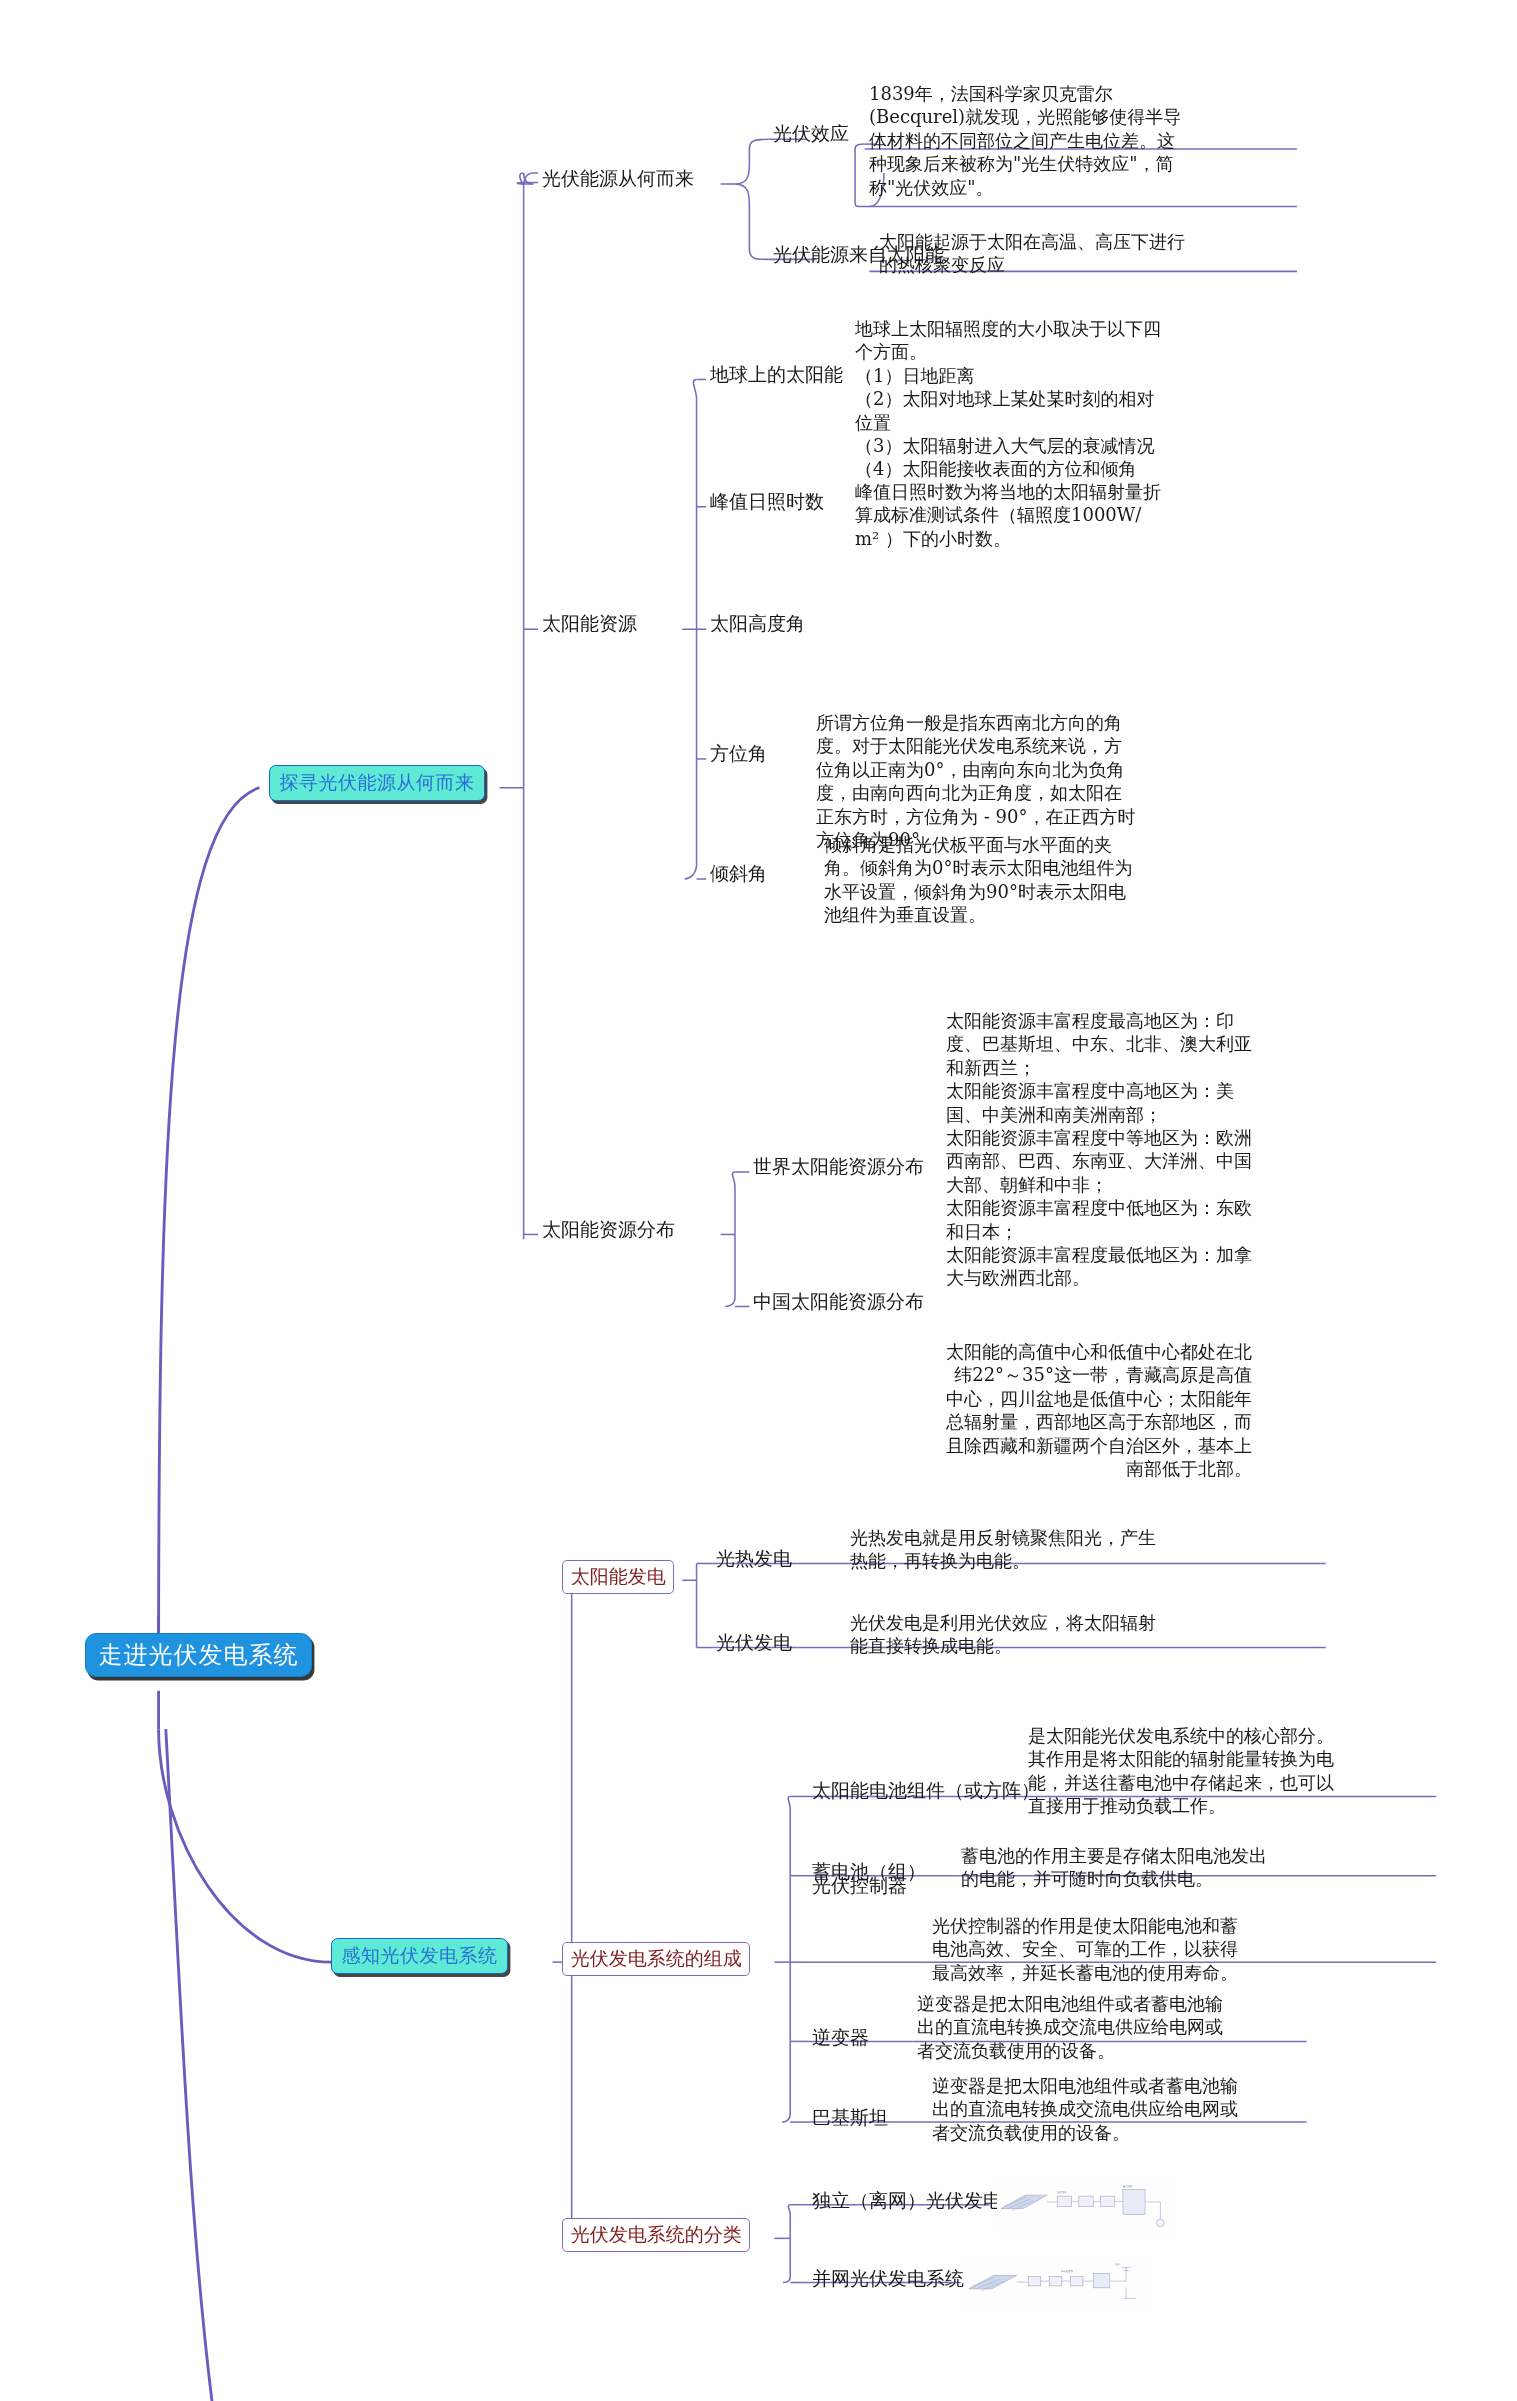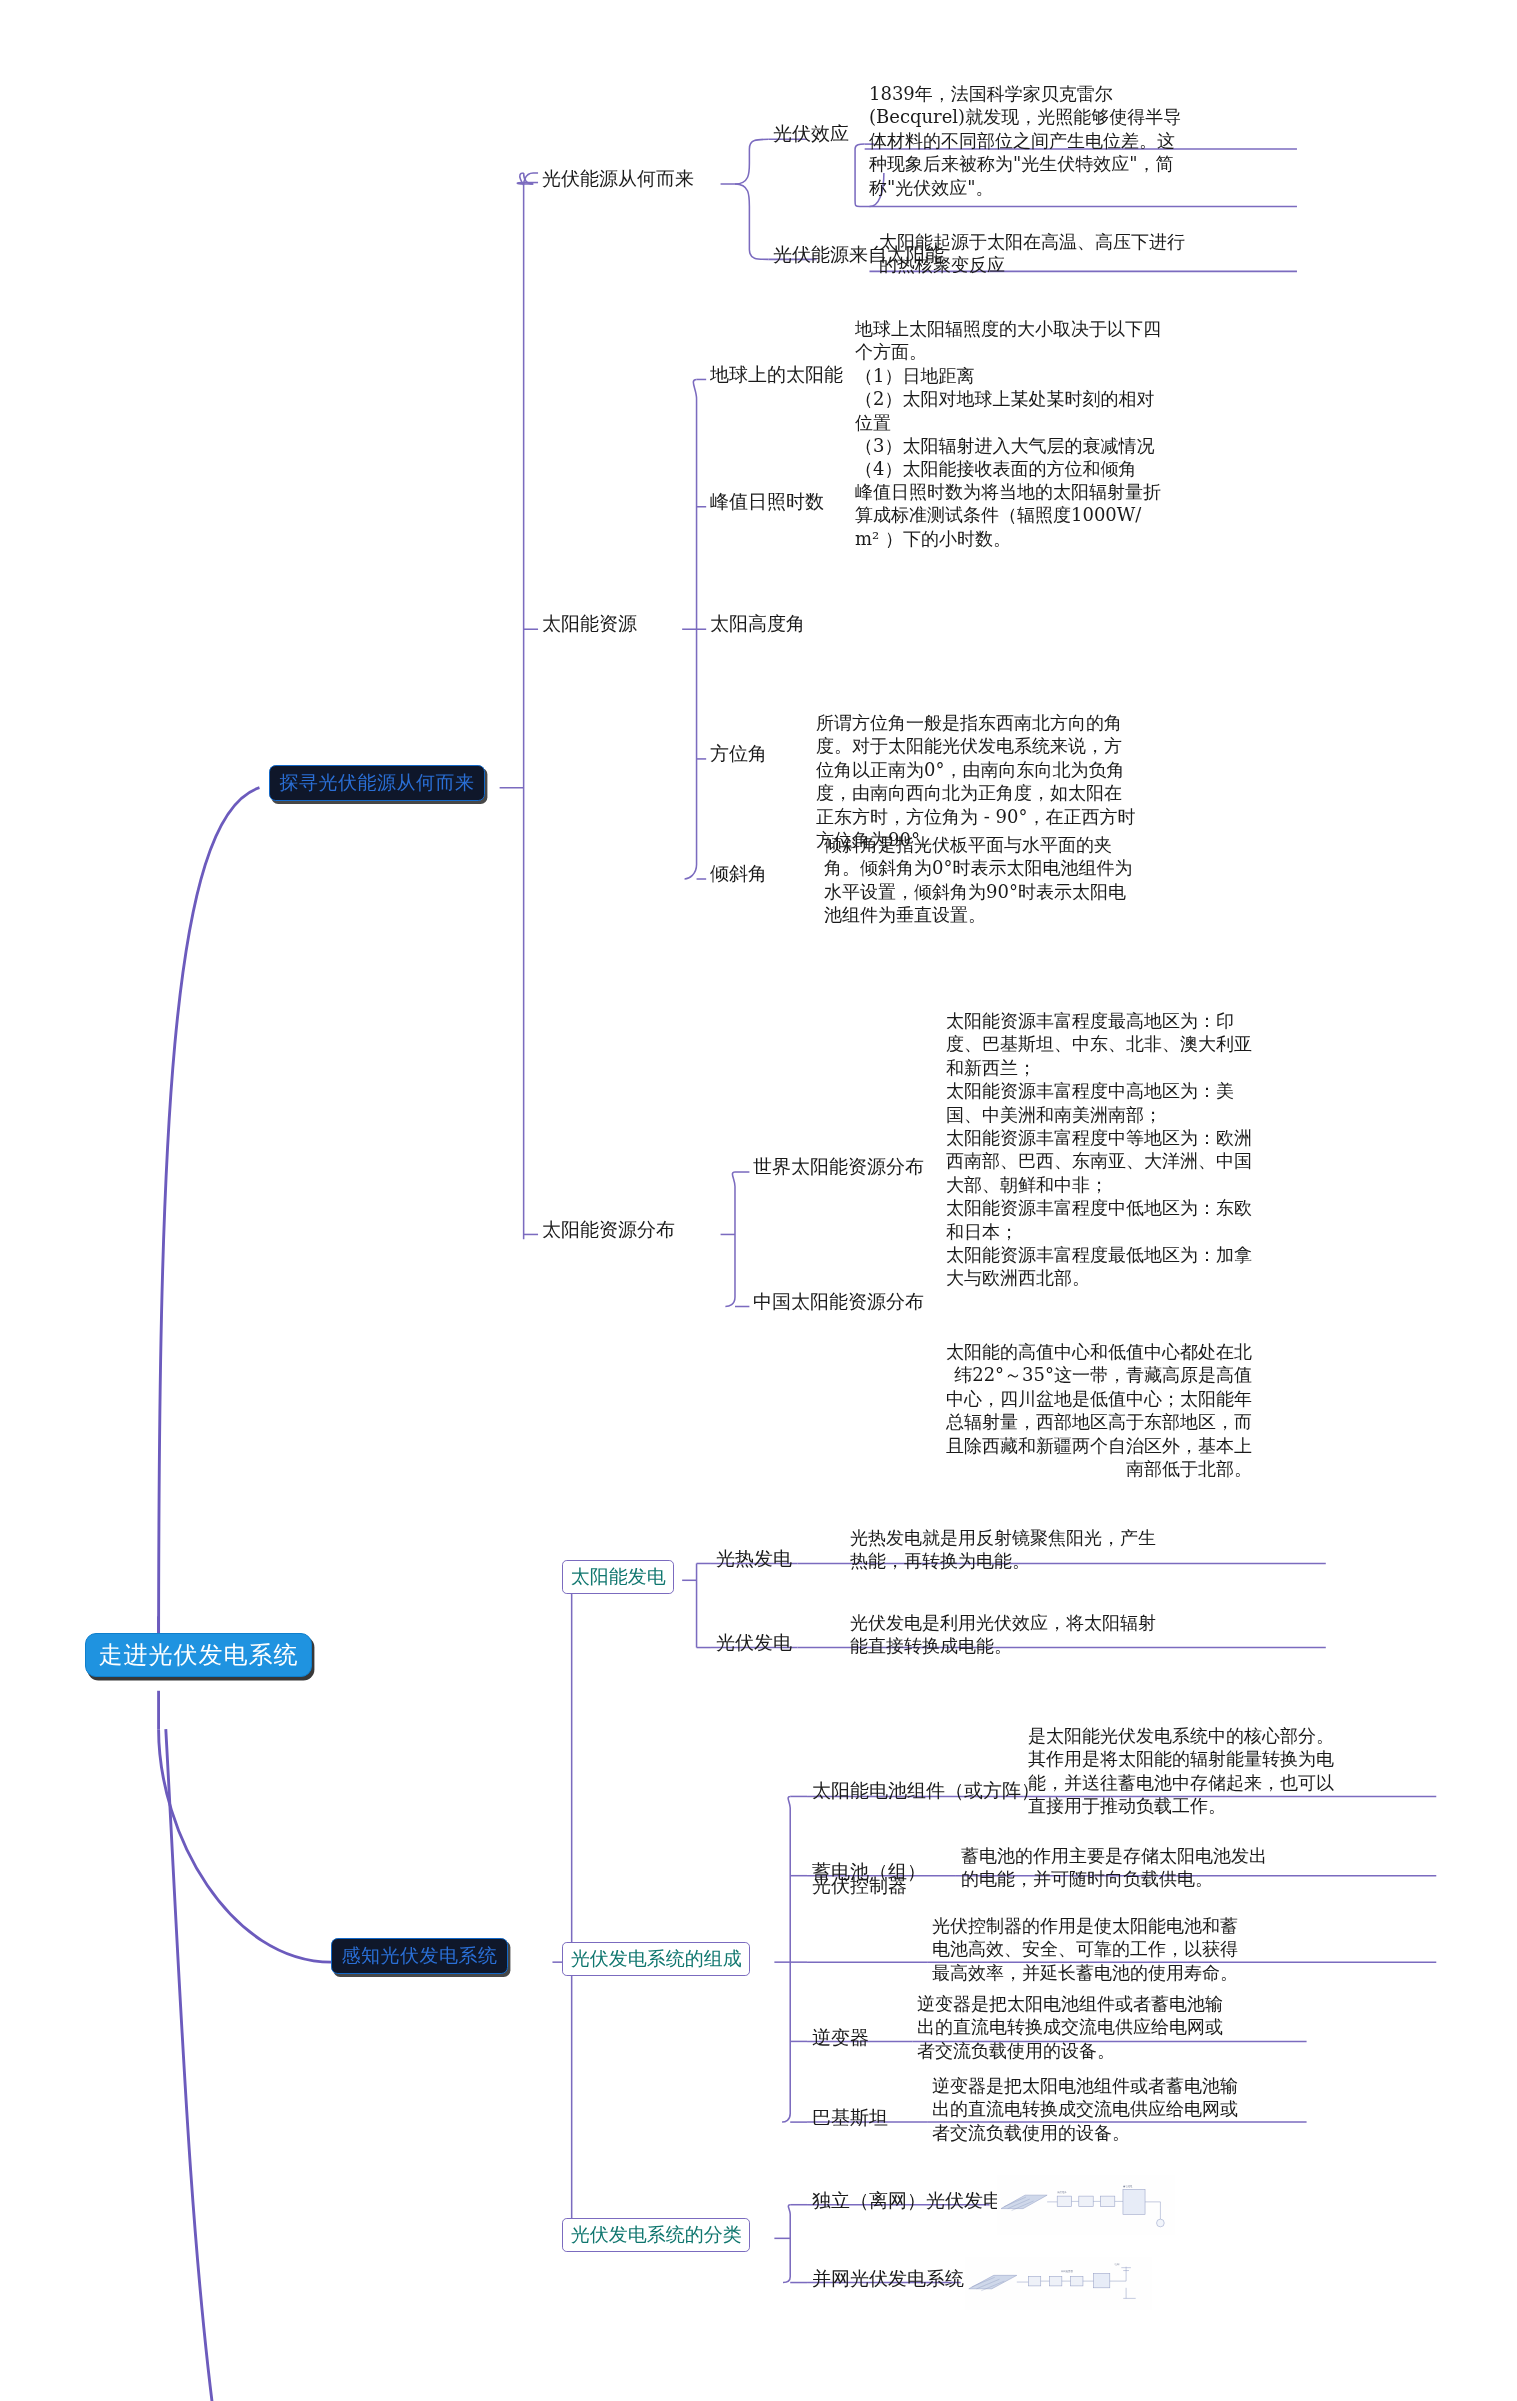--- a/index.html
+++ b/index.html
@@ -14,34 +14,34 @@
   .root-box{
     background:#1f93e0;border:1.4px solid #0f7fcc;border-radius:8.6px;
     box-shadow:2.4px 3.4px 0 rgba(0,0,0,.78);
     display:flex;align-items:center;justify-content:center;
     padding:4.8px 12.5px;
   }
   .root-box .txt{color:#ffffff;font-size:24px;letter-spacing:1px;}
 
   
   .l1-box{
-    background:#0f172a;border:1.9px solid #1268c8;border-radius:6.7px;
+    background:#5eead4;border:1.9px solid #1268c8;border-radius:6.7px;
     box-shadow:2.4px 2.9px 0 rgba(0,0,0,.72);
     display:flex;align-items:flex-start;justify-content:center;
     padding:3.8px 9.6px;
   }
   .l1-box .txt{color:#2a6fd6;font-size:19px;letter-spacing:0.5px;font-family:"DejaVu Serif","Liberation Serif",serif;}
 
   
   .l2-box{
     background:#ffffff;border:1px solid #7b6bbf;border-radius:4.8px;
     display:flex;align-items:center;justify-content:center;
     padding:2.9px 7.7px;
   }
-  .l2-box .txt{color:#0f766e;font-size:19px;}
+  .l2-box .txt{color:#7f1d1d;font-size:19px;}
 
   
   .plain{display:flex;align-items:center;}
   .plain .txt{font-size:19px;line-height:1.25;}
 
   
   .desc .txt{font-size:18px;line-height:1.30;}
 
   
   svg#wires{position:absolute;left:0;top:0;width:1518px;height:3248px;pointer-events:none;}

